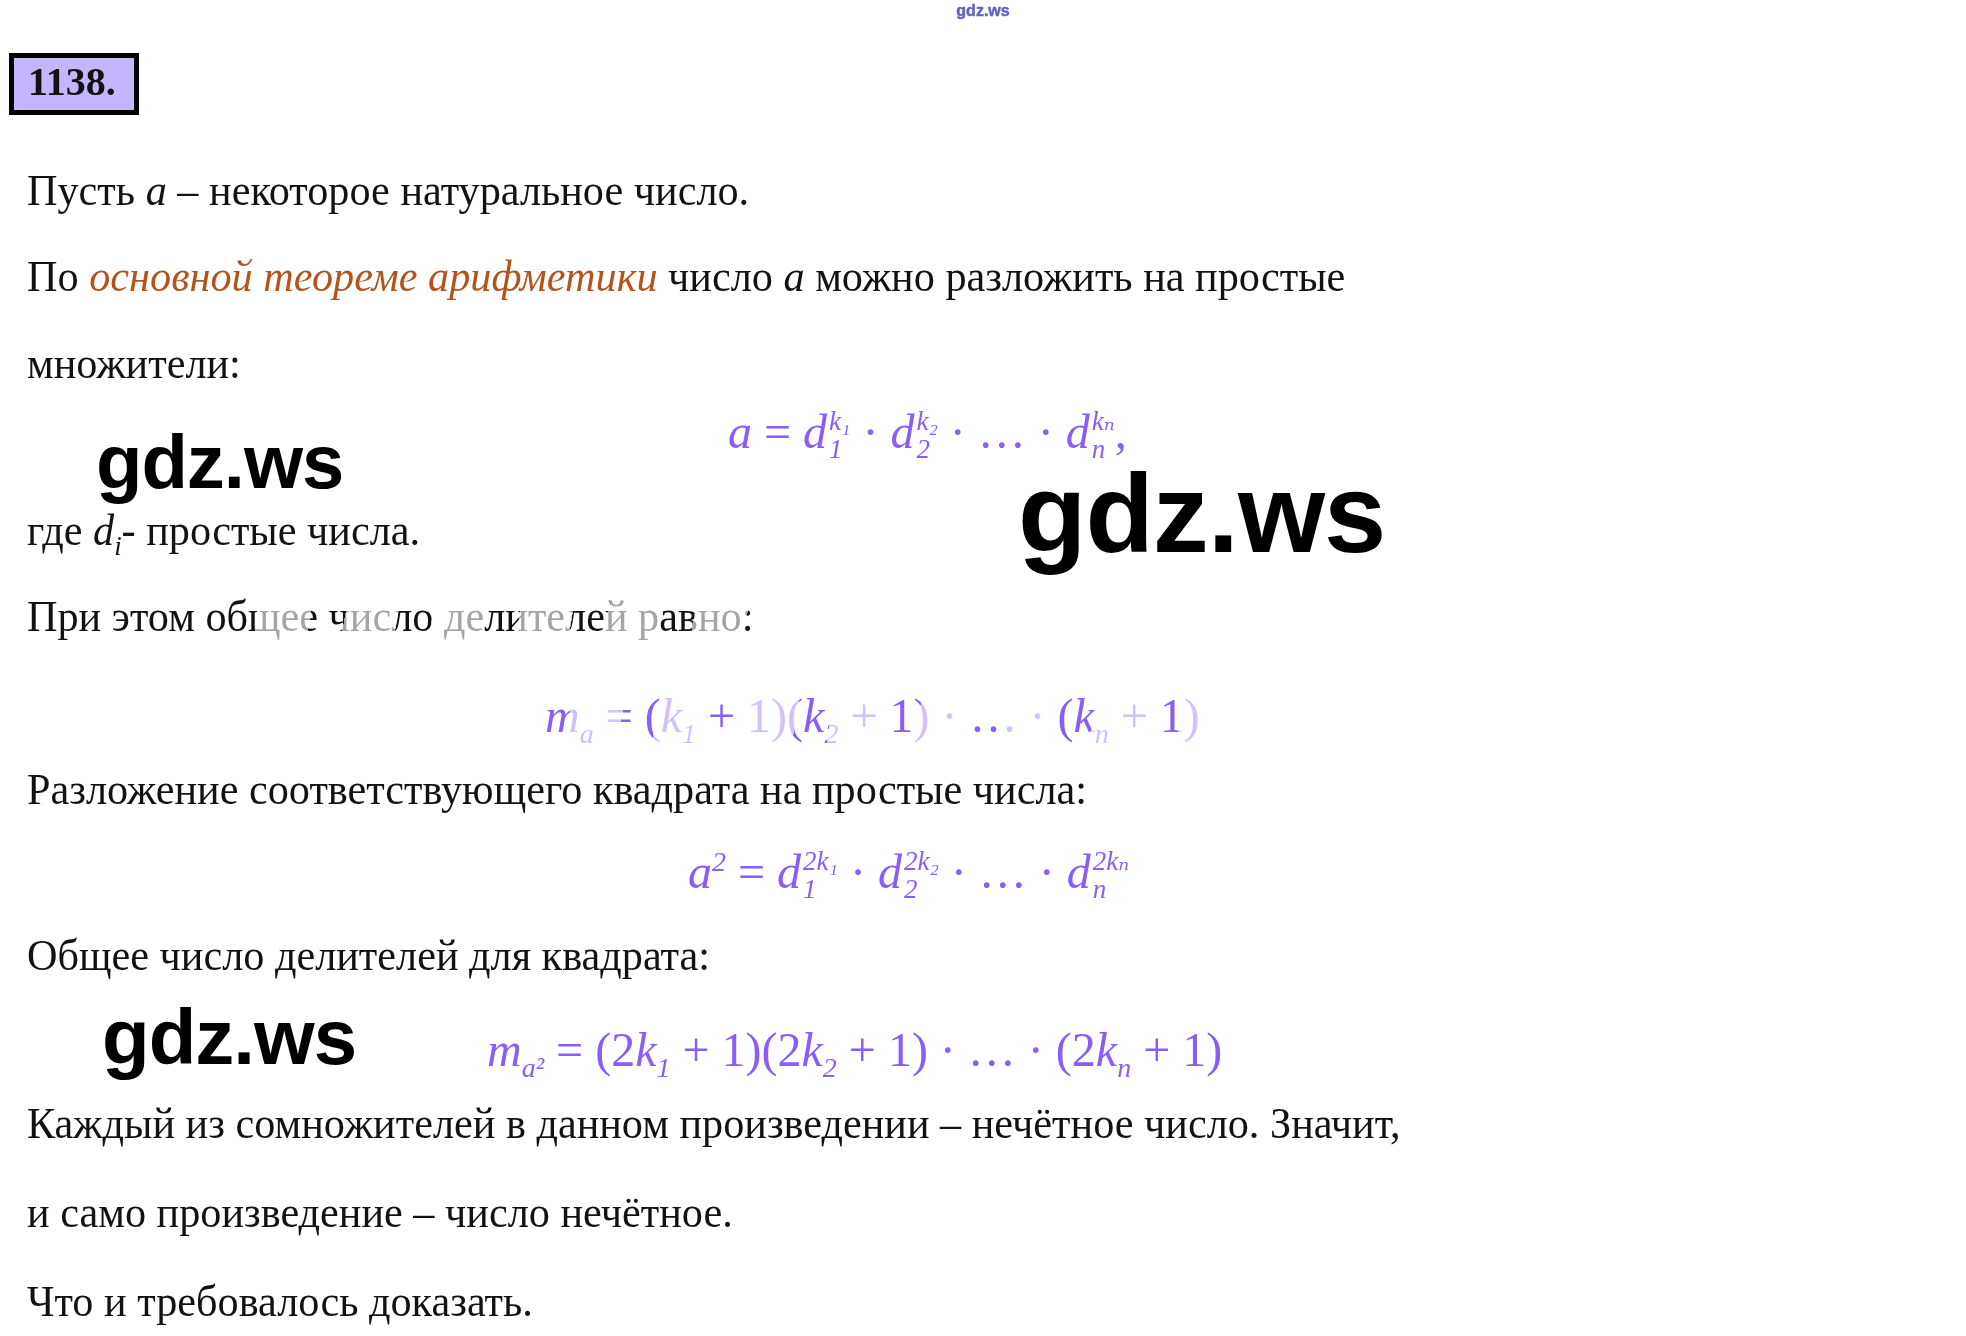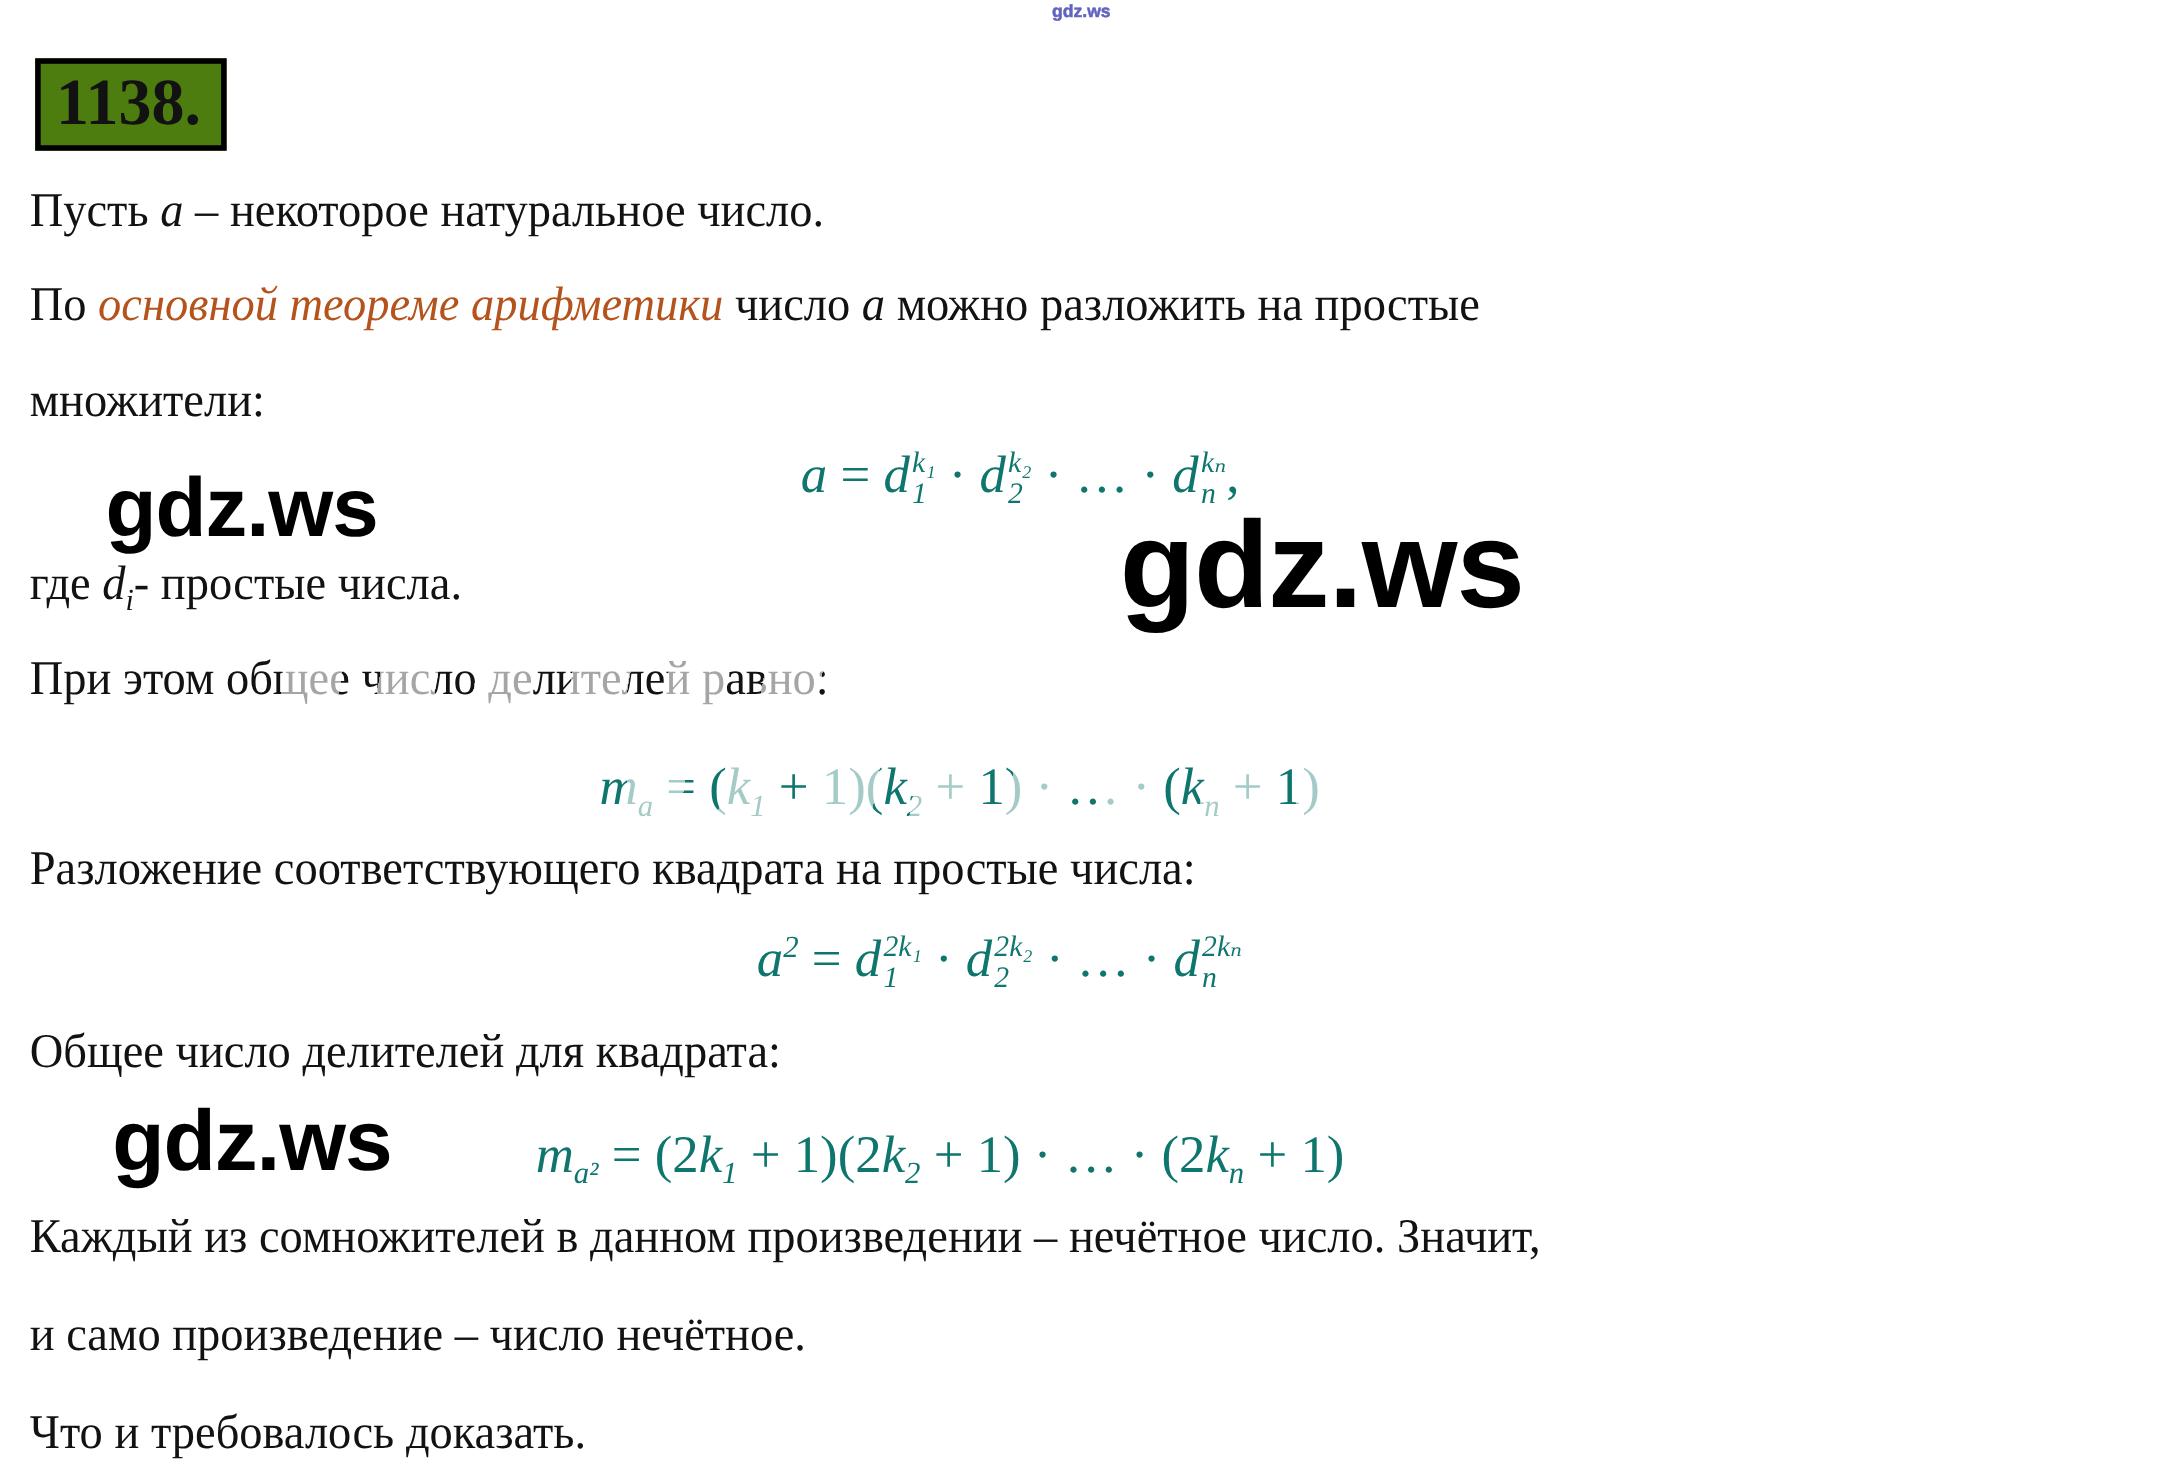--- a/index.html
+++ b/index.html
@@ -19,23 +19,23 @@
   .wm{
     position:absolute;z-index:1;color:#000;
     font-family:"Liberation Sans","DejaVu Sans",sans-serif;
     font-weight:700;line-height:1;letter-spacing:-1px;white-space:nowrap;
   }
   .wm1{left:96px;top:424px;font-size:76px;}
   .wm2{left:1018px;top:458px;font-size:112px;}
   .wm3{left:102px;top:998px;font-size:78px;}
   
   .numbox{
-    position:absolute;left:32px;top:53px;z-index:2;
+    position:absolute;left:9px;top:53px;z-index:2;
     border:5px solid #000;padding:2px 18px 6px 14px;
-    font-size:60px;font-weight:700;line-height:1.1;background:#4d7c0f;
+    font-size:40px;font-weight:700;line-height:1.1;background:#c4b5fd;
   }
   
   .line{
     position:absolute;left:27px;z-index:2;
     font-size:44px;line-height:1.06;white-space:nowrap;
     transform:scaleX(.96);transform-origin:left center;
   }
   .l1{top:168px;}
   .l2{top:254px;}
   .l3{top:341px;}
@@ -45,21 +45,21 @@
   .l7{top:933px;}
   .l8{top:1101px;}
   .l9{top:1190px;}
   .l10{top:1279px;}
   .mvar{font-style:italic;}
   .orange{font-style:italic;color:#b5531c;}
   .line sub{font-size:28px;font-style:italic;line-height:0;}
   
   .formula{
     position:absolute;z-index:2;font-size:48px;line-height:1;
-    white-space:nowrap;color:#0f766e;
+    white-space:nowrap;color:#8b5cf6;
   }
   .f1{left:728px;top:408px;}
   .f2{left:545px;top:692px;}
   .f3{left:688px;top:848px;}
   .f4{left:487px;top:1026px;text-align:right;}
   .tok{display:inline;}
   .tok .base{font-style:normal;}
   .tok.var > .base{font-style:italic;}
   .tok sub,.tok sup{font-size:28px;font-style:italic;line-height:0;}
   .ss-stack{

